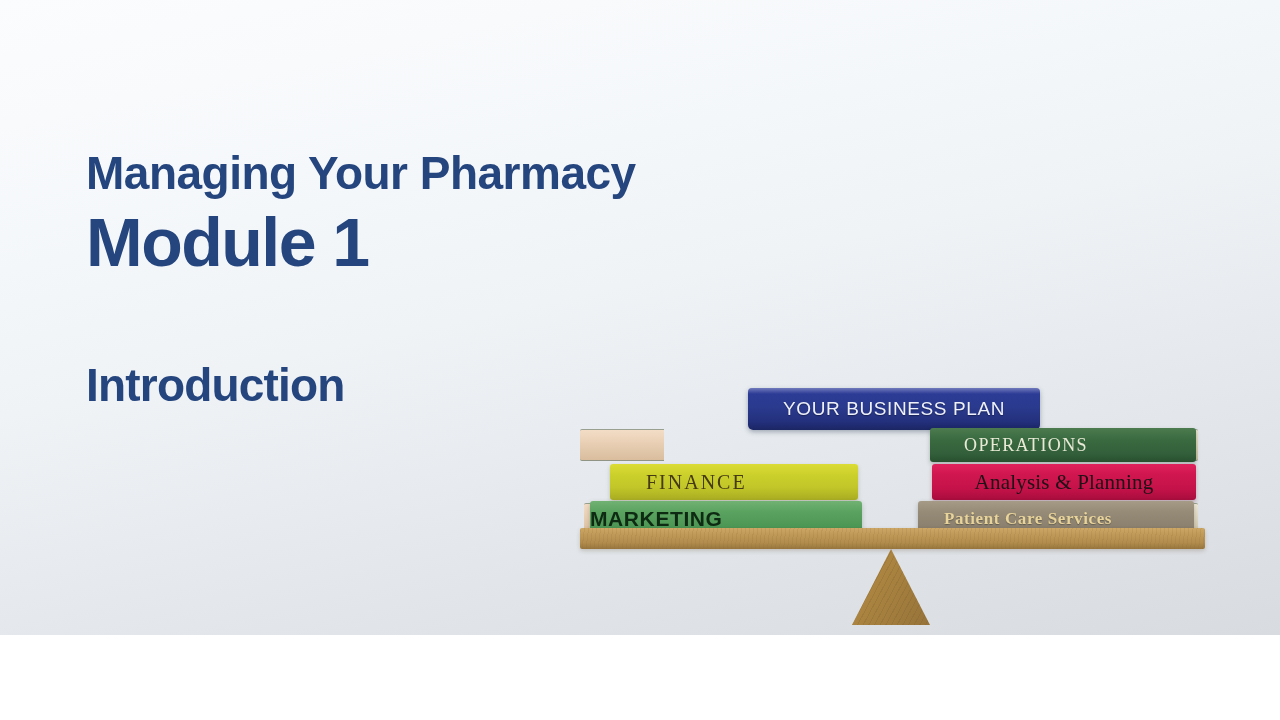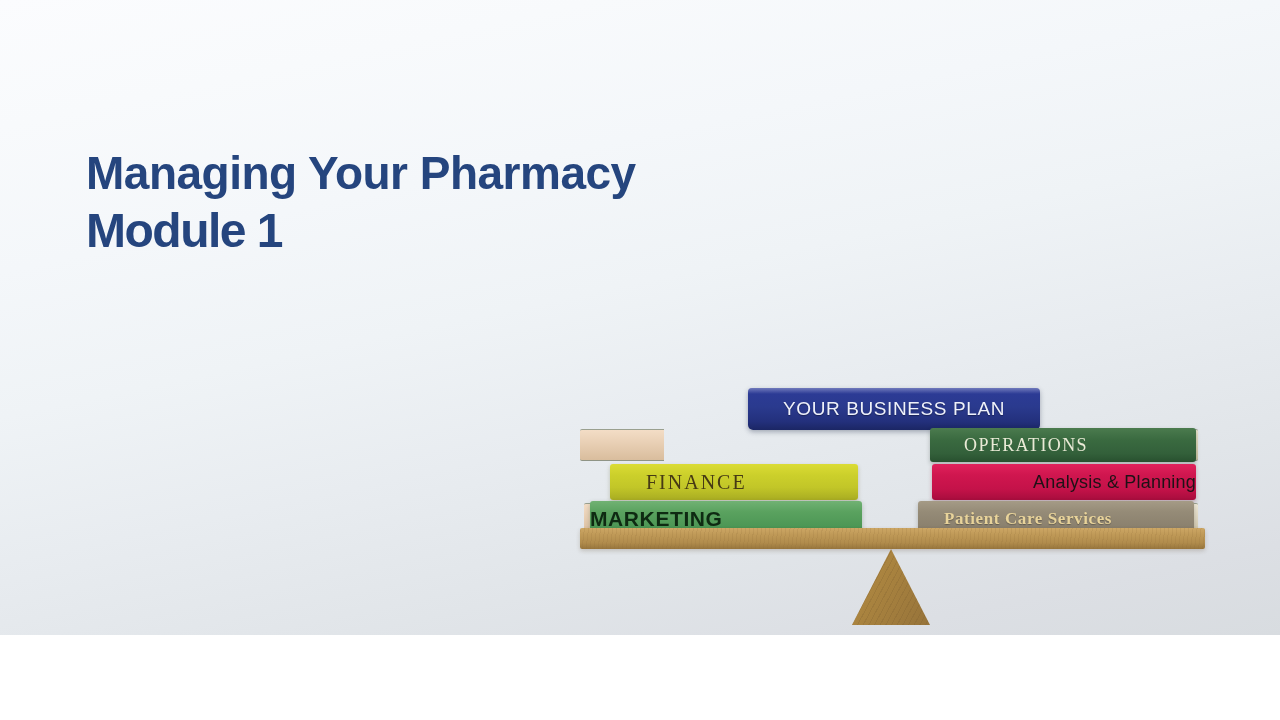--- a/index.html
+++ b/index.html
@@ -35,21 +35,21 @@
   }
   .kicker {
     font-size:46px;
     font-weight:800;
     letter-spacing:-0.5px;
     color:#25457e;
     line-height:1.04;
     white-space:nowrap;
   }
   .module {
-    font-size:48px;
+    font-size:68px;
     font-weight:800;
     letter-spacing:-1.5px;
     color:#25457e;
     line-height:1.12;
     margin-top:6px;
     white-space:nowrap;
   }
   .subtitle {
     position:absolute;
     left:86px; top:362px;
@@ -199,24 +199,25 @@
 
   
   #book-analysis {
     left:372px; top:94px;
     width:264px; height:36px;
     background:linear-gradient(180deg,#e0225c 0%, #d0164f 30%, #c41249 70%, #a70d3d 100%);
     box-shadow:0 2px 4px rgba(110,20,50,.3);
   }
   #book-analysis .spine-label{
     color:#1e1216;
-    font-size:18px;
+    font-size:21px;
     font-weight:400;
     letter-spacing:.2px;
-    text-align:right;
+    text-align:center;
+    font-family:Liberation Serif, serif;
   }
 
   
   #book-patient-care {
     left:358px; top:131px;
     width:276px; height:36px;
     background:linear-gradient(180deg,#a59b86 0%, #958b77 30%, #8b816e 70%, #776e5d 100%);
     box-shadow:0 2px 5px rgba(70,65,55,.3);
   }
   #book-patient-care .spine-label{
@@ -273,20 +274,21 @@
 </head>
 <body>
 
 <div id="slide">
 
   <div class="title-block">
     <div class="kicker">Managing Your Pharmacy</div>
     <div class="module">Module 1</div>
   </div>
 
+  <div class="subtitle">Introduction</div>
 
   <div id="illustration">
 
     <div class="book" id="book-business-plan">
       <span class="spine-label">YOUR BUSINESS PLAN</span>
     </div>
 
     <div class="pages" id="pages-hr"></div>
 
     <div class="book" id="book-finance">

